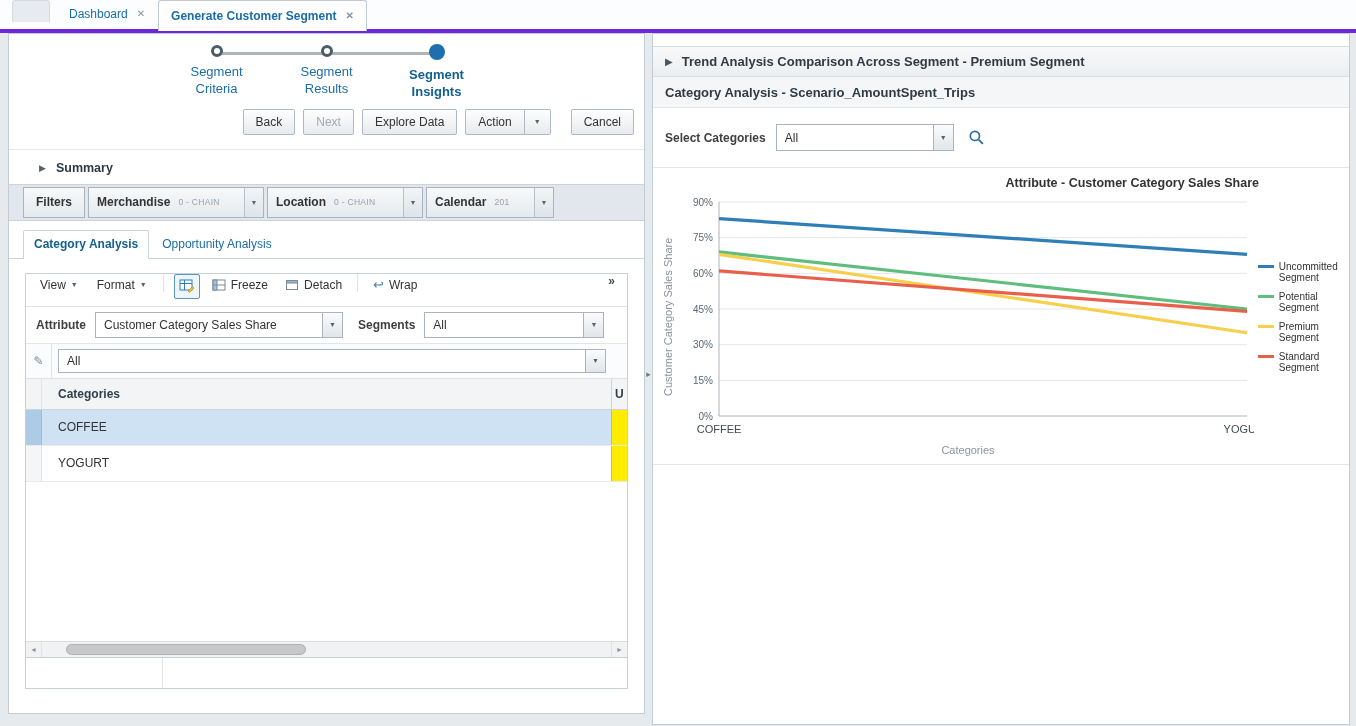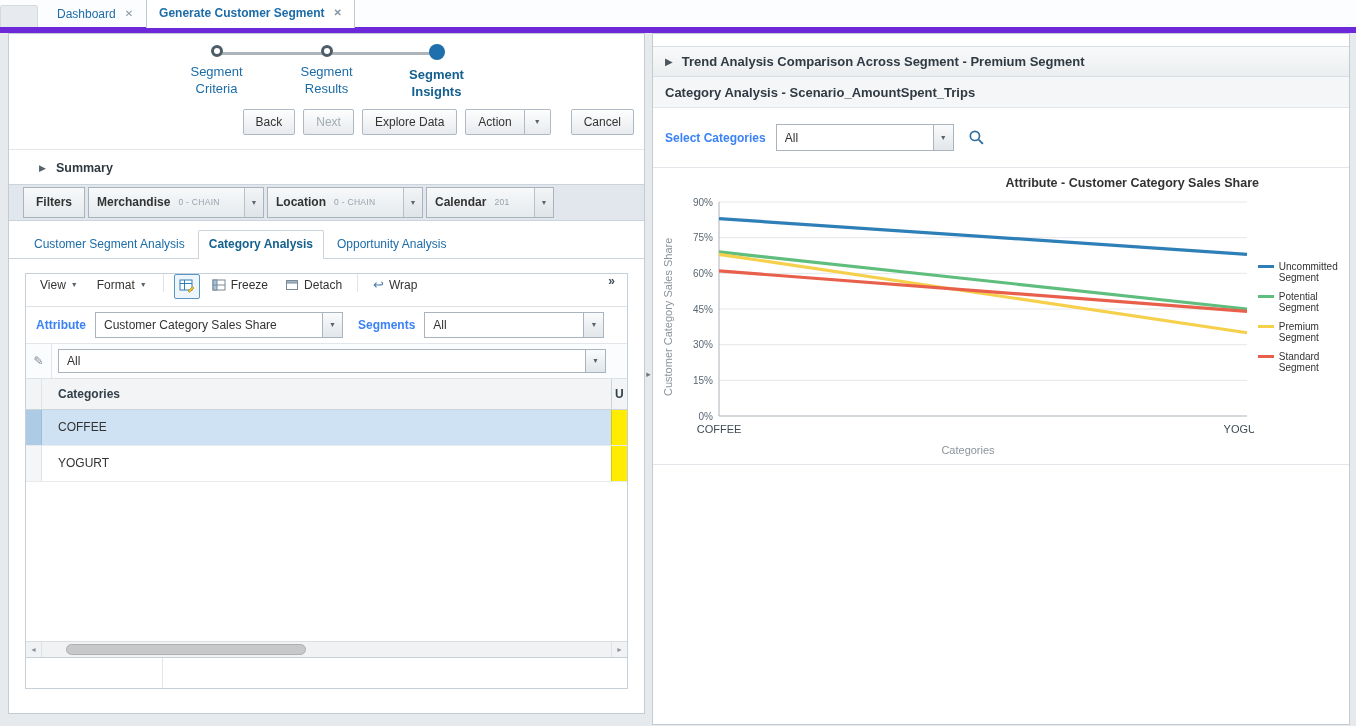--- a/index.html
+++ b/index.html
@@ -1,20 +1,20 @@
 <!DOCTYPE html>
 <html><head>
 <meta charset="utf-8">
 <style>
   *{box-sizing:border-box;margin:0;padding:0}
   html,body{width:1356px;height:726px;overflow:hidden}
   body{font-family:"Liberation Sans",sans-serif;font-size:12px;color:#333;background:#e7eaed;position:relative}
 
   
-  .tabbar{height:33px;background:#fcfdfe;border-bottom:6px solid #6d28d9;display:flex;align-items:flex-end;position:relative;z-index:3}
+  .tabbar{height:33px;background:#fcfdfe;border-bottom:4px solid #6d28d9;display:flex;padding-left:12px;position:relative;z-index:3}
   .tab-stub{width:38px;height:22px;background:#e7eaee;border:1px solid #d3dae0;border-bottom:none;border-radius:3px 3px 0 0;margin-right:6px}
   .wtab{display:flex;align-items:center;gap:9px;height:27px;padding:0 12px;color:#1c6ca8;font-size:12px;border:1px solid transparent;border-bottom:none;border-radius:3px 3px 0 0;cursor:default}
   .wtab.active{background:#fff;border-color:#bfcad3;font-weight:bold;height:31px;margin-bottom:-1px;padding-bottom:1px}
   .wtab .close{color:#8496a2;font-size:10px;line-height:1}
 
   
   .left-panel{position:absolute;left:8px;top:33px;width:637px;height:681px;background:#fff;border:1px solid #c2ccd4;overflow:hidden}
   .splitter{position:absolute;left:645px;top:33px;width:7px;height:681px;display:flex;align-items:center;justify-content:center;color:#6b7781;font-size:9px}
   .right-panel{position:absolute;left:652px;top:33px;width:698px;height:692px;background:#fff;border:1px solid #c2ccd4;overflow:hidden}
 
@@ -59,21 +59,21 @@
   .gtoolbar{height:33px;display:flex;align-items:flex-start;gap:7px;padding:0 8px;border-bottom:1px solid #dde2e7;background:#fff}
   .menubtn{display:flex;align-items:center;gap:5px;padding:4px 6px;color:#333;font-size:12px}
   .menubtn .caret{font-size:7px;color:#56636d}
   .tbtn{display:flex;align-items:center;gap:5px;padding:4px 5px;color:#333;font-size:12px}
   .iconbtn{width:26px;height:25px;border:1px solid #5a96c6;background:#eef5fb;border-radius:2px;display:flex;align-items:center;justify-content:center}
   .tsep{width:1px;height:18px;background:#dfe4e8;margin:0 3px}
   .spacer{flex:1}
   .overflow{color:#3f4d57;font-weight:bold;padding-right:4px}
 
   .attr-row{height:37px;display:flex;align-items:center;gap:9px;padding:0 10px;border-bottom:1px solid #e2e6ea}
-  .blabel{font-weight:bold;font-size:12px;color:#3b82f6;white-space:nowrap}
+  .blabel{font-weight:bold;font-size:12px;color:#404040;white-space:nowrap}
   .combo{display:flex;align-items:stretch;height:26px;border:1px solid #a9b4be;background:#fff}
   .combo .cval{flex:1;display:flex;align-items:center;padding:0 8px;font-size:12px;color:#333;white-space:nowrap;overflow:hidden}
   .combo .dd{width:20px;border-left:1px solid #a9b4be;background:linear-gradient(#fafbfc,#e1e6ea);display:flex;align-items:center;justify-content:center;color:#56636d;font-size:7px}
   .combo.w248{width:248px}.combo.w180{width:180px}.combo.w548{width:548px;height:24px}.combo.w178{width:178px;height:27px}
 
   .qbe-row{height:35px;display:flex;align-items:center;background:#fbfcfd;border-bottom:1px solid #dde2e7}
   .qbe-icon-cell{width:26px;align-self:stretch;display:flex;align-items:center;justify-content:center;border-right:1px solid #e2e6ea;color:#7b8893;font-size:12px}
 
   .ghead{height:31px;display:flex;align-items:stretch;background:#f2f4f6;border-bottom:1px solid #ccd4db;font-weight:bold;color:#33404a}
   .ghead .gutter{width:16px;border-right:1px solid #e0e5e9}
@@ -191,21 +191,20 @@
     <span class="fchip" style="width:128px">
       <span class="flabel">Calendar</span>
       <span class="fval" style="flex:1">201</span>
       <span class="dd">
           <span>▼</span>
         </span>
     </span>
   </div>
 
   <div class="antabs">
-    <span class="antab">Customer Segment Analysis</span>
     <span class="antab active">Category Analysis</span>
     <span class="antab">Opportunity Analysis</span>
   </div>
 
   <div class="card">
 
     <div class="gtoolbar">
       <span class="menubtn">
         <span>View</span>
         <span class="caret">▼</span>

